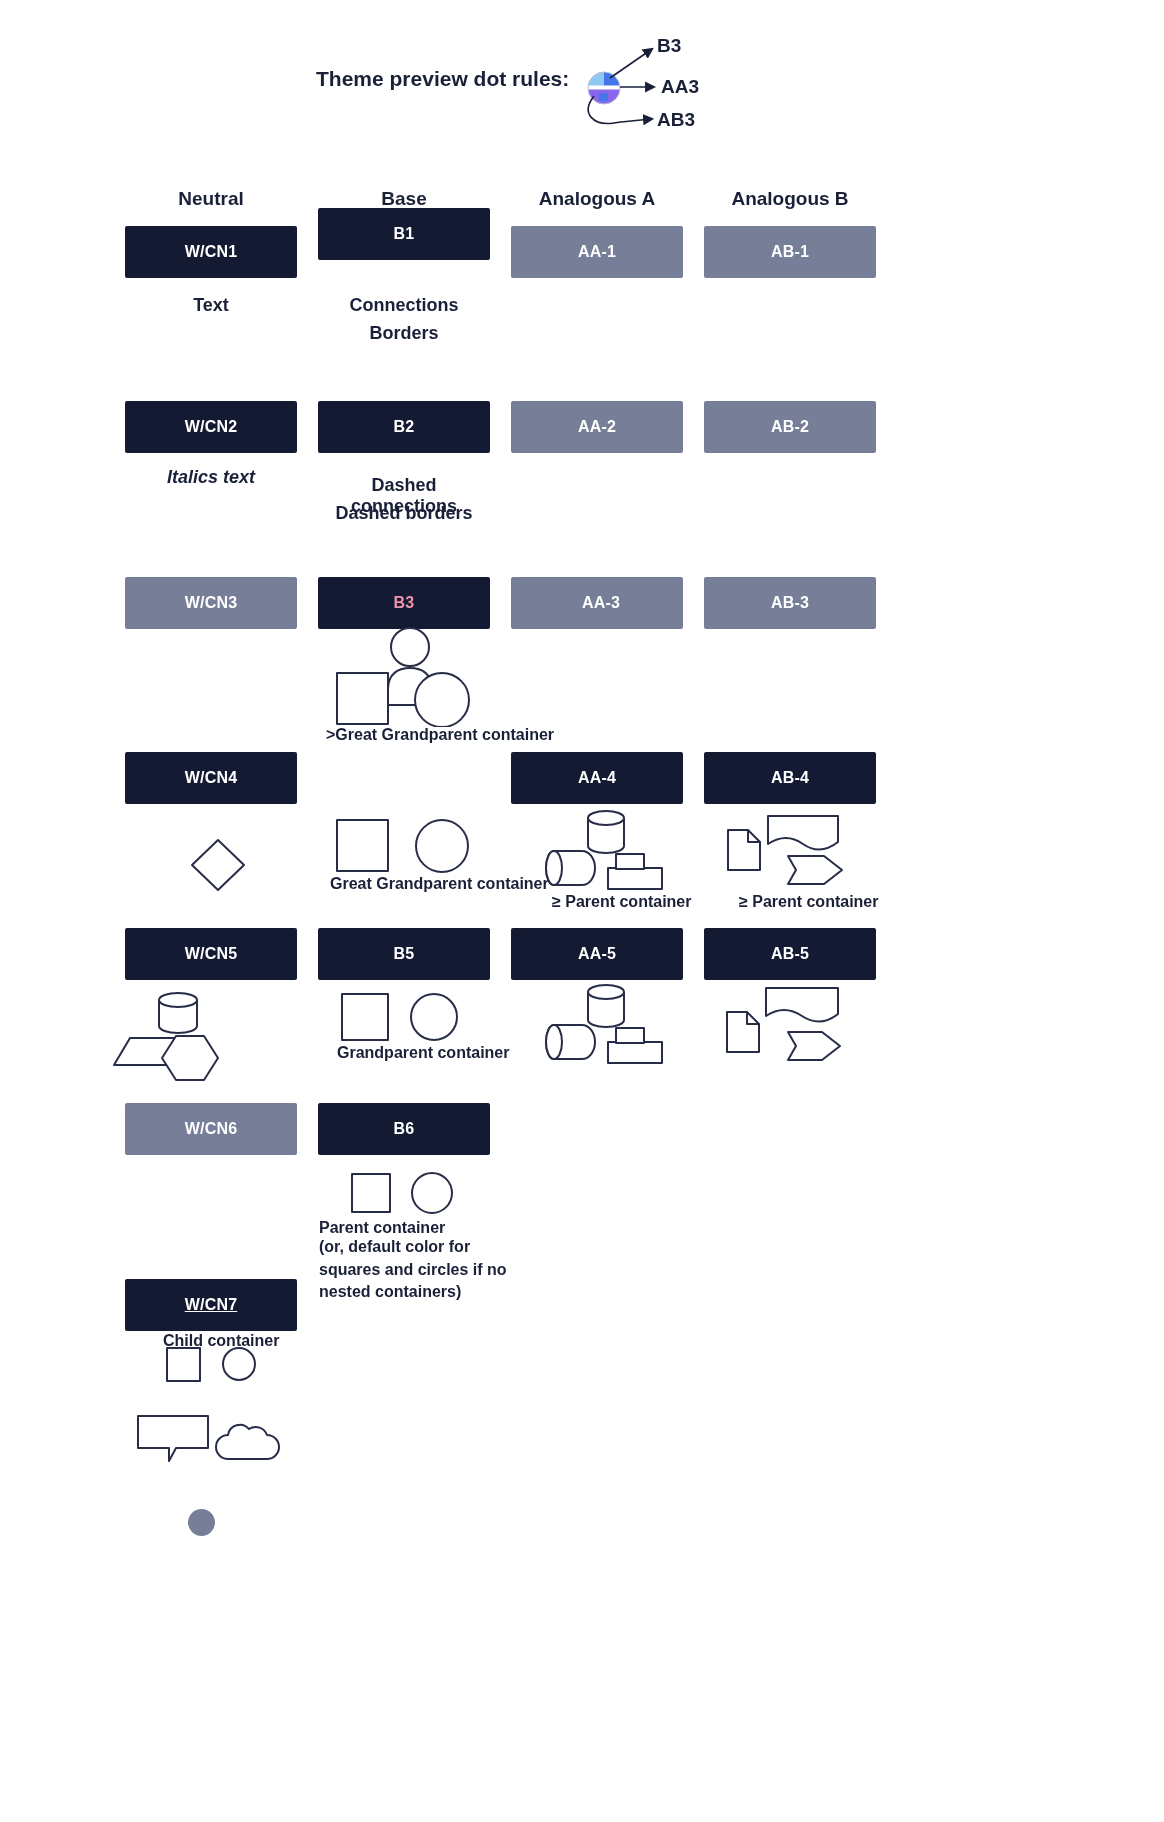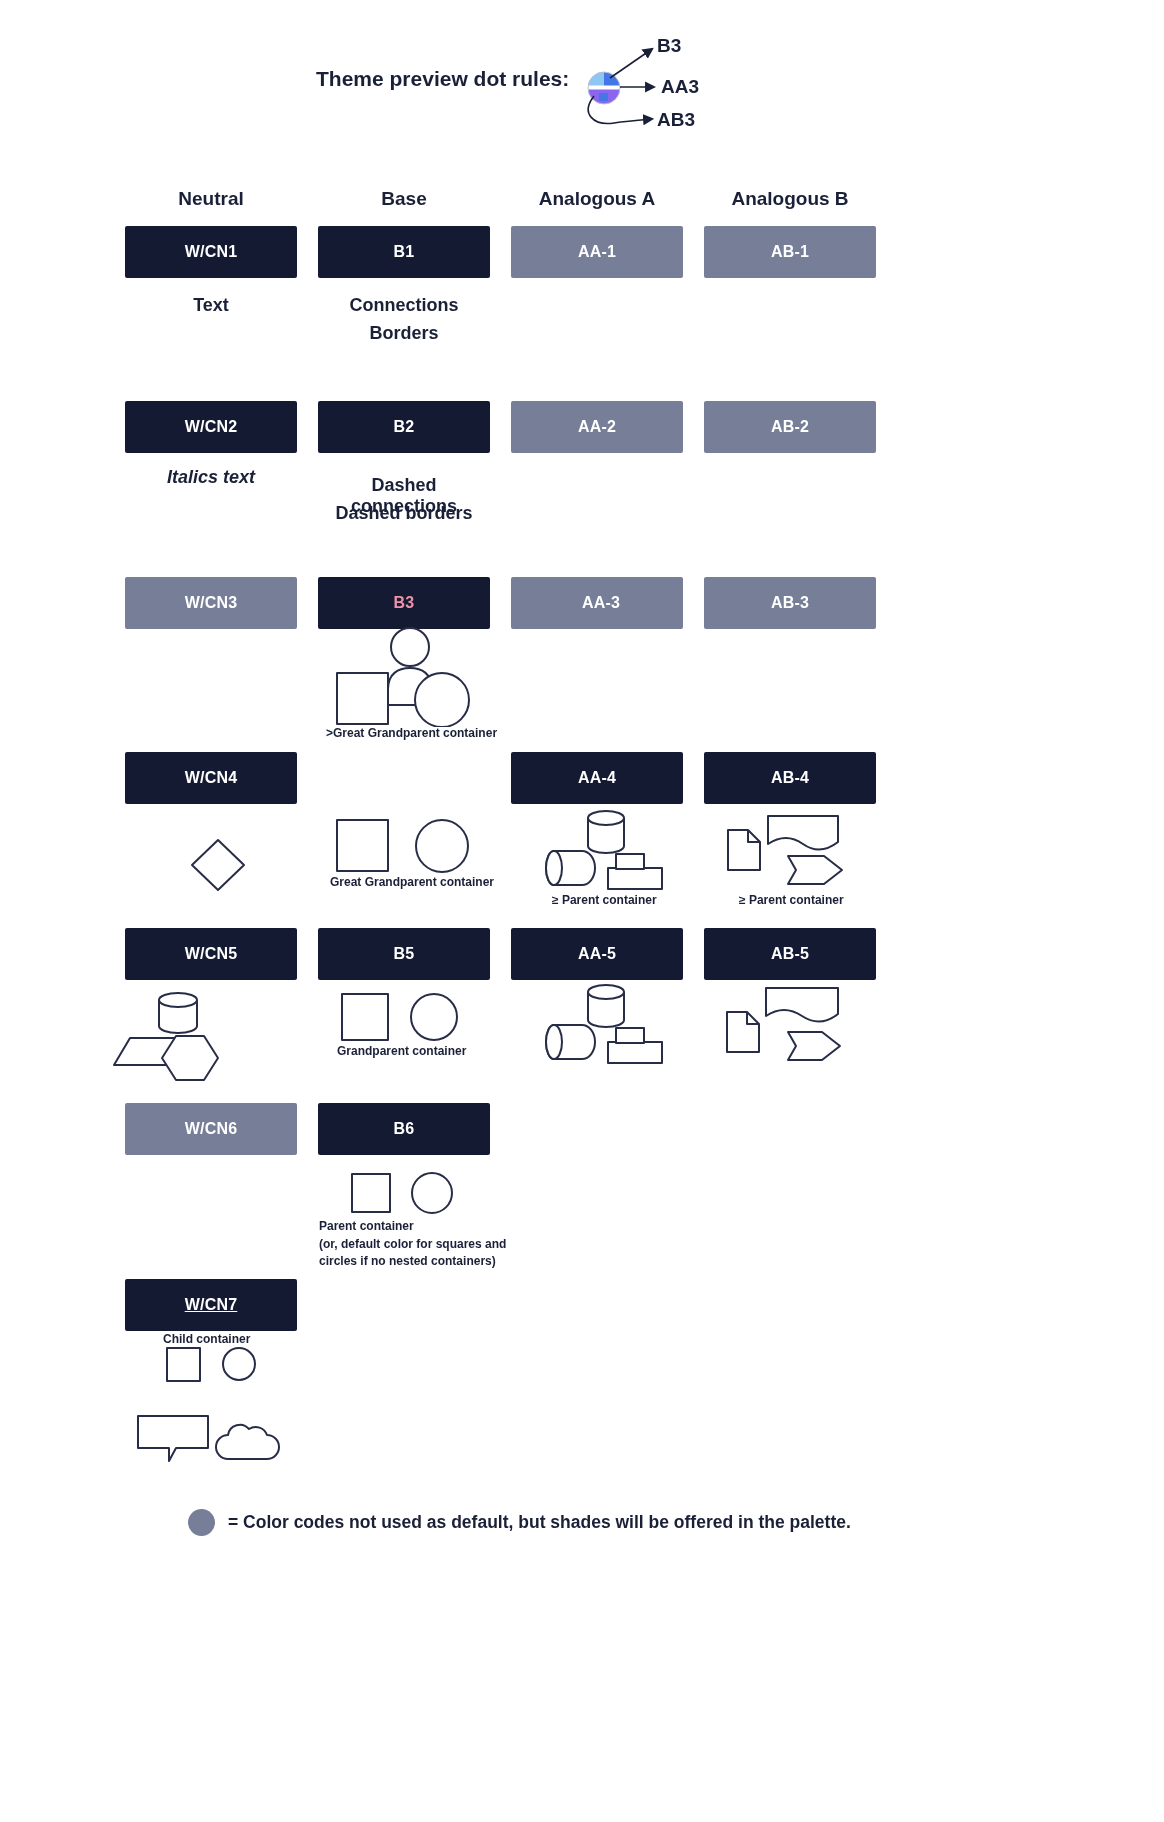--- a/index.html
+++ b/index.html
@@ -15,21 +15,21 @@
   .arrow-label{ position:absolute; font-size:19px; font-weight:600; color:var(--text); }
   .col-header{ position:absolute; width:172px; text-align:center; font-size:19px; font-weight:700; color:var(--text); }
   .pill{ position:absolute; width:172px; height:52px; border-radius:2px; display:flex; align-items:center; justify-content:center;
          font-size:16px; font-weight:700; color:#fff; letter-spacing:.2px; }
   .pill.dark{ background:var(--dark-pill); }
   .pill.gray{ background:var(--gray-pill); }
   .pill.pink{ color:var(--pink-text); }
   .cap{ position:absolute; font-size:18px; font-weight:700; color:var(--text); }
   .cap.center{ width:172px; text-align:center; }
   .cap.italic{ font-style:italic; }
-  .cap.small{ font-size:12px; }
+  .cap.small{ font-size:16px; }
   .cap.note{ font-weight:600; width:210px; line-height:1.42; }
   .shape{ position:absolute; }
   .shape .s{ fill:#fff; stroke:var(--outline); stroke-width:2; stroke-linejoin:round; }
   .shape .nf{ fill:none; stroke:var(--outline); stroke-width:2; stroke-linejoin:round; }
   .legend-dot{ position:absolute; width:27px; height:27px; border-radius:50%; background:var(--gray-pill); }
   .legend-text{ position:absolute; font-size:17.5px; font-weight:700; color:var(--text); }
 </style>
 </head>
 <body>
 
@@ -60,21 +60,21 @@
   <div class="arrow-label" style="left:657px; top:35px;">B3</div>
   <div class="arrow-label" style="left:661px; top:76px;">AA3</div>
   <div class="arrow-label" style="left:657px; top:109px;">AB3</div>
 
   <div class="col-header" style="left:125px; top:188px;">Neutral</div>
   <div class="col-header" style="left:318px; top:188px;">Base</div>
   <div class="col-header" style="left:511px; top:188px;">Analogous A</div>
   <div class="col-header" style="left:704px; top:188px;">Analogous B</div>
 
   <div class="pill dark" style="left:125px; top:226px;">W/CN1</div>
-  <div class="pill dark" style="left:318px; top:226px;">B1</div>
+  <div class="pill dark" style="left:318px; top:208px;">B1</div>
   <div class="pill gray" style="left:511px; top:226px;">AA-1</div>
   <div class="pill gray" style="left:704px; top:226px;">AB-1</div>
 
   <div class="cap center" style="left:125px; top:295px;">Text</div>
   <div class="cap center" style="left:318px; top:295px;">Connections</div>
   <div class="cap center" style="left:318px; top:323px;">Borders</div>
 
   <div class="pill dark" style="left:125px; top:401px;">W/CN2</div>
   <div class="pill dark" style="left:318px; top:401px;">B2</div>
   <div class="pill gray" style="left:511px; top:401px;">AA-2</div>
@@ -242,15 +242,14 @@
   <svg class="shape" style="left:128px; top:1408px;" width="160" height="58" viewBox="0 0 160 58">
     <g>
       <path class="s" d="M 10 8 H 80 V 40 H 48 L 41 53 V 40 H 10 Z"></path>
     </g>
     <g>
       <path class="s" d="M 100 51 a 12 12 0 0 1 0 -24 a 12 12 0 0 1 21 -6 a 12 12 0 0 1 18 6 a 12 12 0 0 1 0 24 z"></path>
     </g>
   </svg>
 
   <div class="legend-dot" style="left:188px; top:1509px;"></div>
-  <div class="legend-text" style="left:228px; top:1512px;">= Color codes not used as default, but shades will be offered in the palette.</div>
 
 </div>
 
 </body></html>

